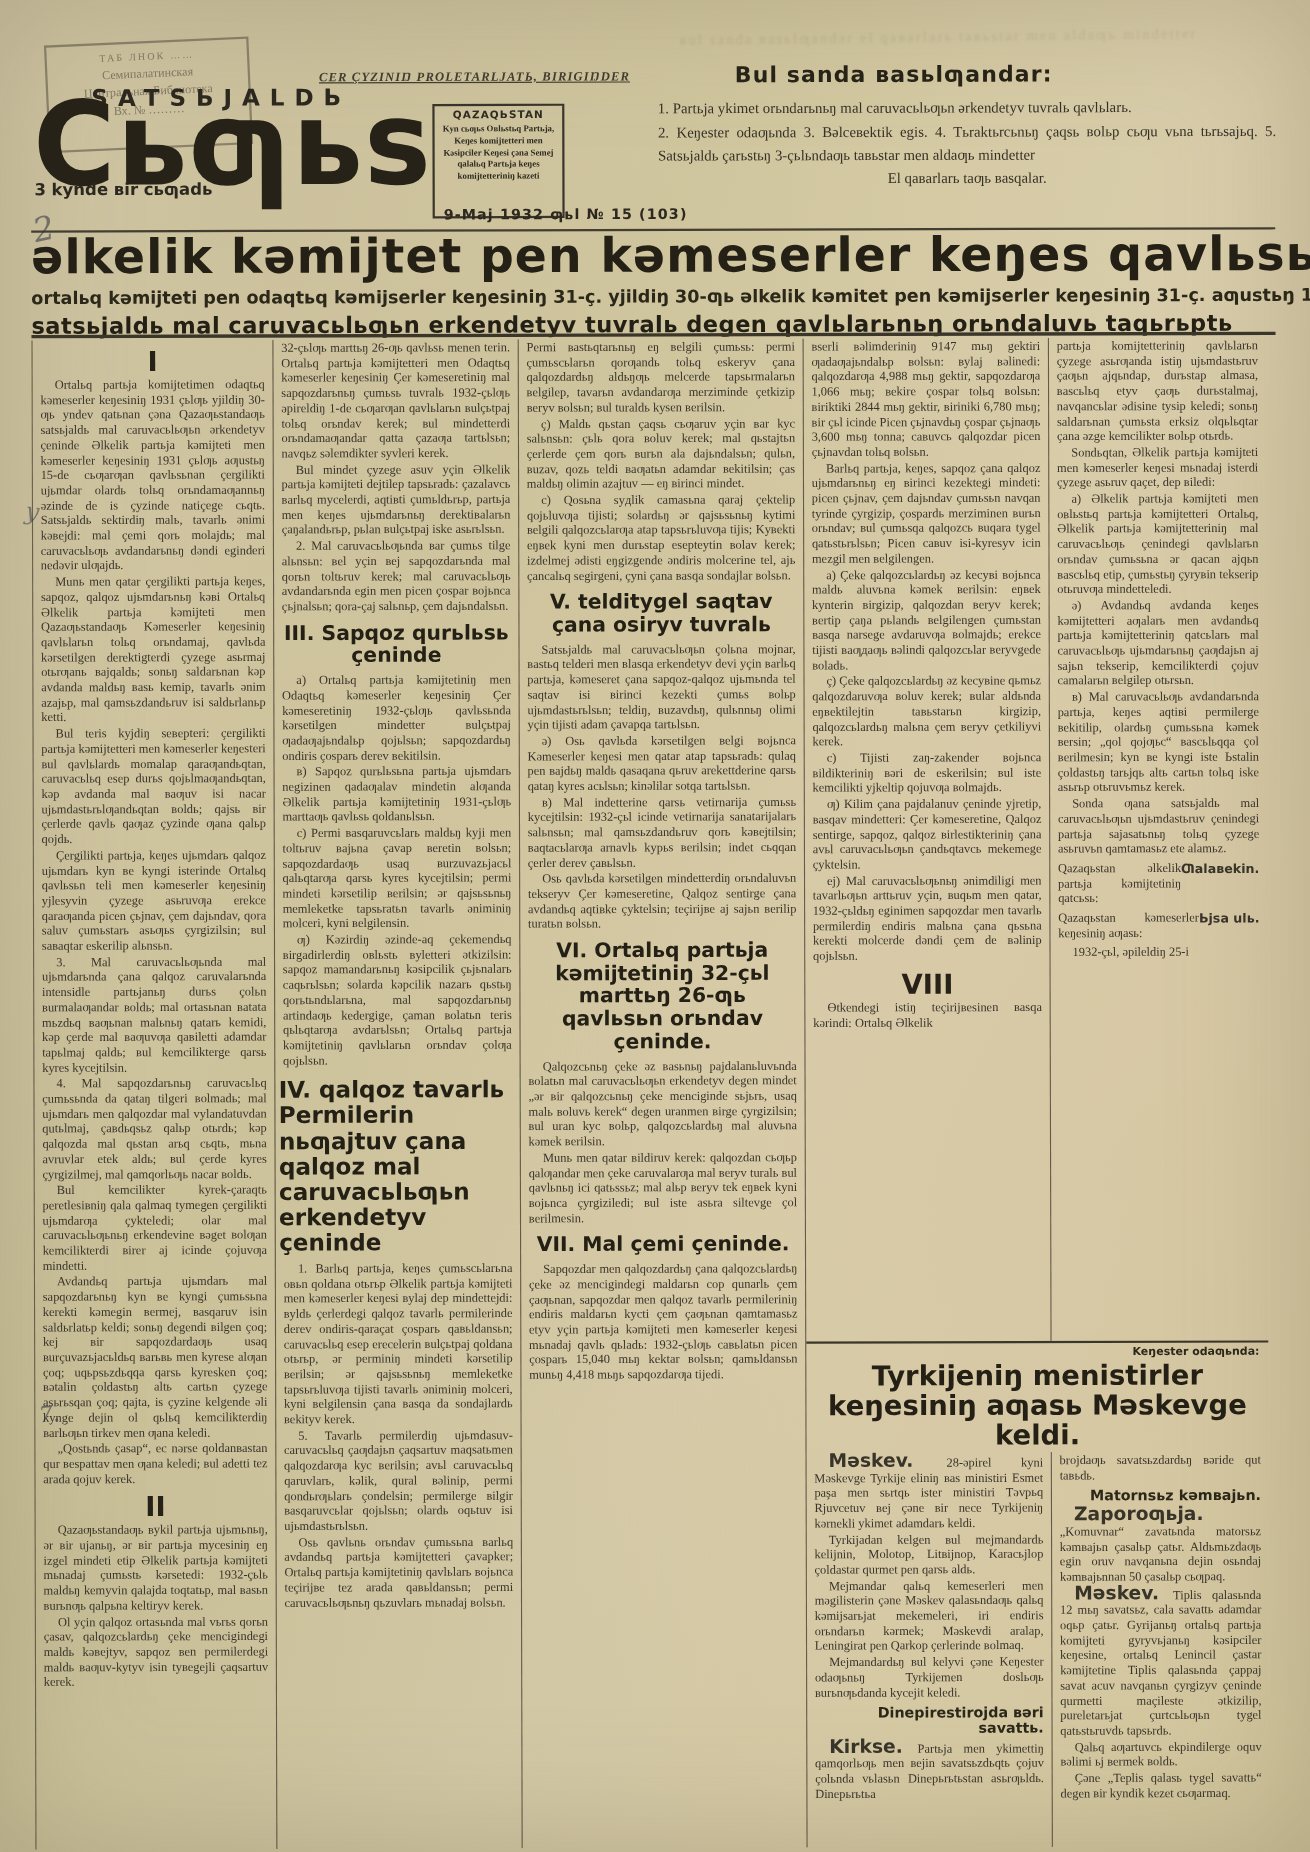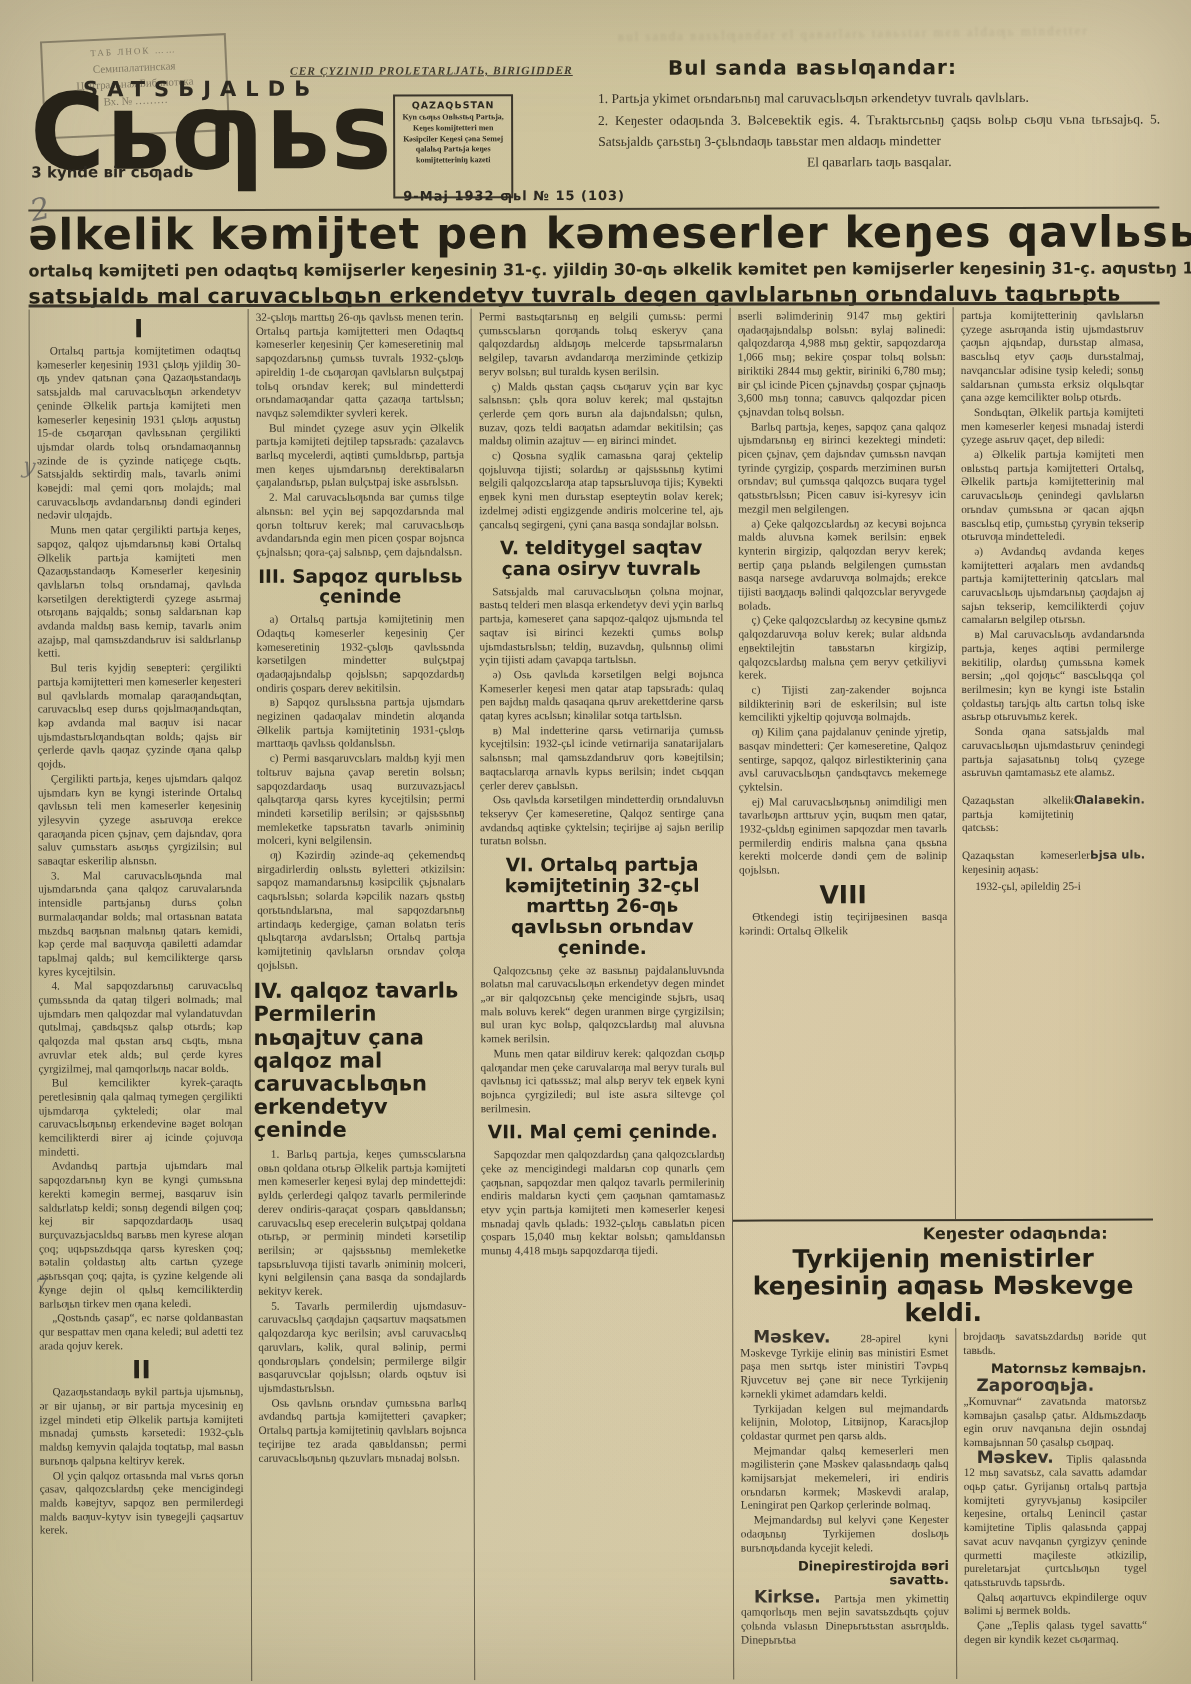--- a/index.html
+++ b/index.html
@@ -65,37 +65,37 @@
   .c1{width:204px;}
   .c2{width:208px;border-left:1px solid rgba(70,64,50,.8);}
   .c3{width:244px;border-left:1px solid rgba(70,64,50,.8);}
   .c45{width:420px;border-left:1px solid rgba(70,64,50,.8);display:flex;flex-direction:column;padding:0;}
   .split{display:flex;overflow:hidden;}
   .split.top{height:912px;}
   .split.bottom{flex:1;}
   .c4{width:208px;}
   .c5{flex:1;border-left:1px solid rgba(70,64,50,.8);}
   .newsblock{border-top:2px solid #3b362a;padding:3px 8px 2px 8px;}
-  .kenester{font-family:"DejaVu Sans",sans-serif;font-weight:bold;font-size:16px;color:#2b2719;
-     text-align:left;margin-left:45%;}
+  .kenester{font-family:"DejaVu Sans",sans-serif;font-weight:bold;font-size:10px;color:#2b2719;
+     text-align:right;margin-left:45%;}
   .newshead{font-family:"DejaVu Sans",sans-serif;font-weight:800;font-size:25px;line-height:1.08;
      color:#242015;text-align:center;margin-top:2px;}
 
   .blk{margin:0 0 1px 0;}
   .blk-p{text-indent:13px;}
   .blk-p0{text-indent:0;}
   .blk-roman{font-family:"DejaVu Sans",sans-serif;font-weight:800;font-size:25px;text-align:center;
      text-indent:0;margin:5px 0 3px 0;color:#262218;line-height:1;}
   .blk-h{font-family:"DejaVu Sans",sans-serif;font-weight:800;font-size:18.5px;line-height:1.12;
      text-align:center;text-indent:0;margin:7px 0 5px 0;color:#242015;}
   .blk-hbig{font-family:"DejaVu Sans",sans-serif;font-weight:800;font-size:21px;line-height:1.1;
      text-align:left;text-indent:0;margin:8px -4px 6px -4px;color:#242015;}
   .blk-hs{font-family:"DejaVu Sans",sans-serif;font-weight:bold;font-size:13px;text-align:right;
      text-indent:0;margin:5px 0 3px 0;color:#2b2719;}
-  .blk-sig{display:flex;justify-content:space-between;text-indent:0;margin-top:14px;}
+  .blk-sig{display:flex;justify-content:space-between;text-indent:0;margin-top:4px;}
   .sig-name{font-family:"DejaVu Sans",sans-serif;font-weight:bold;font-size:11.5px;white-space:nowrap;}
   .blk-date{text-indent:13px;margin-top:4px;}
   .lead{font-family:"DejaVu Sans",sans-serif;font-weight:bold;font-size:17px;}
 
   
   .pen{position:absolute;font-family:"DejaVu Serif",serif;font-style:italic;color:#2e3240;}
   .pen1{left:32px;top:190px;font-size:30px;opacity:.55;transform:rotate(-12deg);}
   .pen2{left:24px;top:452px;font-size:22px;opacity:.5;transform:rotate(8deg);}
   .pen3{left:34px;top:1272px;font-size:20px;opacity:.55;transform:rotate(-5deg);}
 </style>

